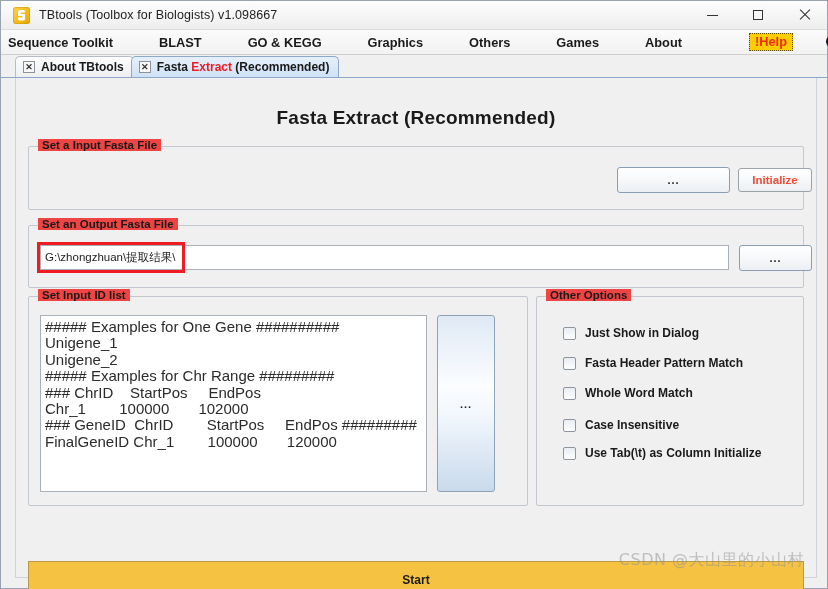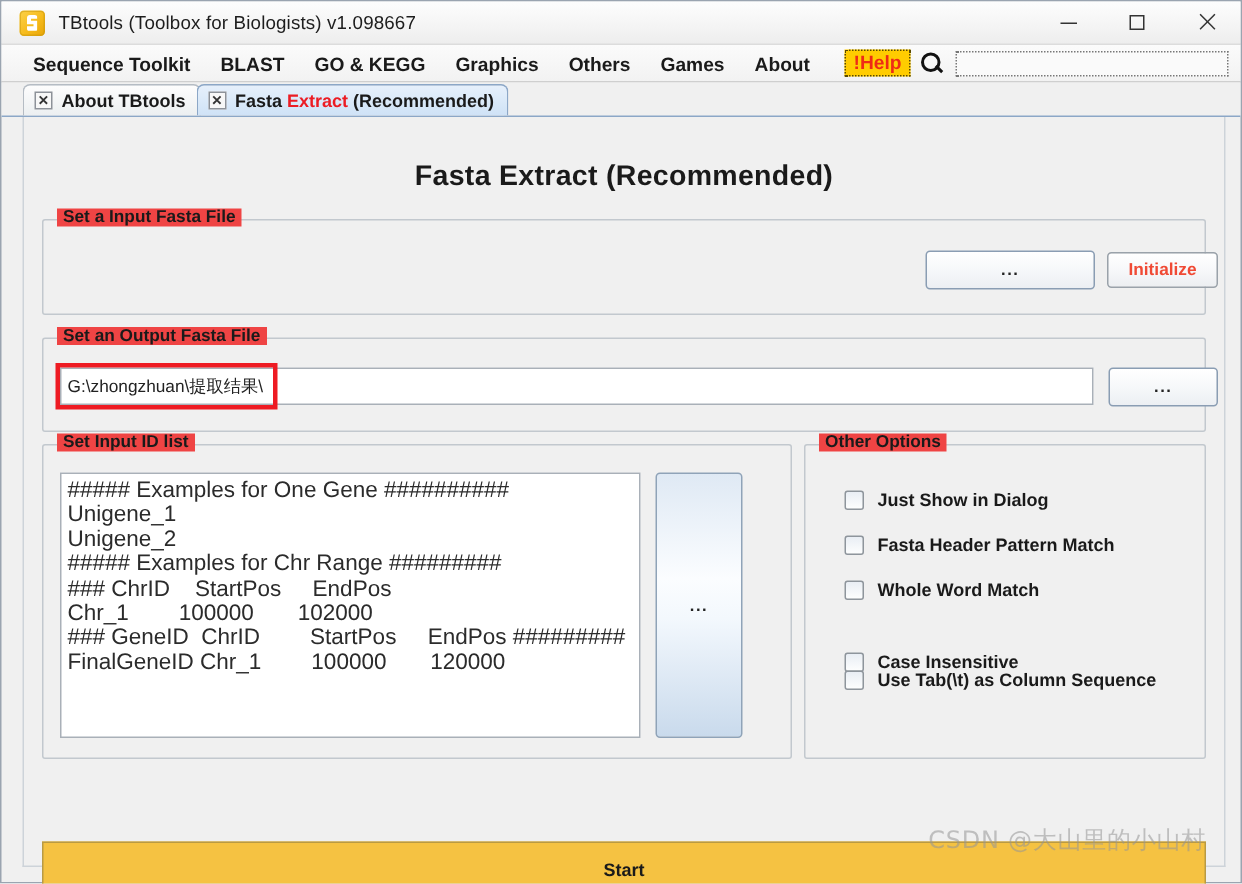--- a/index.html
+++ b/index.html
@@ -55,30 +55,30 @@
     width: 14px; height: 1px; background: #333;
   }
   .glyph-close::before { transform: rotate(45deg); }
   .glyph-close::after  { transform: rotate(-45deg); }
 
   
   .menubar {
     position: absolute; left: 0; top: 29px; right: 0; height: 25px;
     background: linear-gradient(to bottom, #fbfbfb 0%, #f2f2f2 100%);
     border-bottom: 1px solid #cfcfcf;
-    display: flex; align-items: center; padding-left: 20px;
+    display: flex; align-items: center; padding-left: 6px; gap: 26px;
   }
   .menu-item {
     font-size: 12.8px; font-weight: bold; color: #1a1a1a;
     margin-right: 18px; white-space: nowrap; padding: 1px 1px;
   }
   .help-btn {
     font-size: 12.8px; font-weight: bold; color: #ef2a16;
     background: #ffcc00; border: 1px dotted #5a4a00;
-    padding: 0px 5px 1px 5px; margin-left: 4px; line-height: 15px;
+    padding: 0px 5px 1px 5px; margin-left: 22px; line-height: 15px;
   }
   .search-icon {
     margin-left: 7px; width: 15px; height: 15px; position: relative;
     flex: none;
   }
   .search-icon::before {
     content: ""; position: absolute; left: 0; top: 0;
     width: 9px; height: 9px; border: 2px solid #111; border-radius: 50%;
   }
   .search-icon::after {
@@ -312,27 +312,27 @@
         <span class="cblabel">Just Show in Dialog</span>
       </div>
       <div class="cbrow" style="left:26px; top:59px;text-align:right;">
         <div class="cbox"></div>
         <span class="cblabel">Fasta Header Pattern Match</span>
       </div>
       <div class="cbrow" style="left:26px; top:89px;">
         <div class="cbox"></div>
         <span class="cblabel">Whole Word Match</span>
       </div>
-      <div class="cbrow" style="left:26px; top:137px;">
+      <div class="cbrow" style="left:26px; top:121px;">
         <div class="cbox"></div>
         <span class="cblabel">Case Insensitive</span>
       </div>
       <div class="cbrow" style="left:26px; top:149px;">
         <div class="cbox"></div>
-        <span class="cblabel">Use Tab(\t) as Column Sequence</span>
+        <span class="cblabel">Use Tab(\t) as Column Initialize</span>
       </div>
     </div>
 
     <div class="start-btn" style="left:12px; top:443px; right:12px; height:38px;margin-top:40px;">Start</div>
 
     <div class="watermark">CSDN @大山里的小山村</div>
   </div>
 </div>
 
 </body></html>

